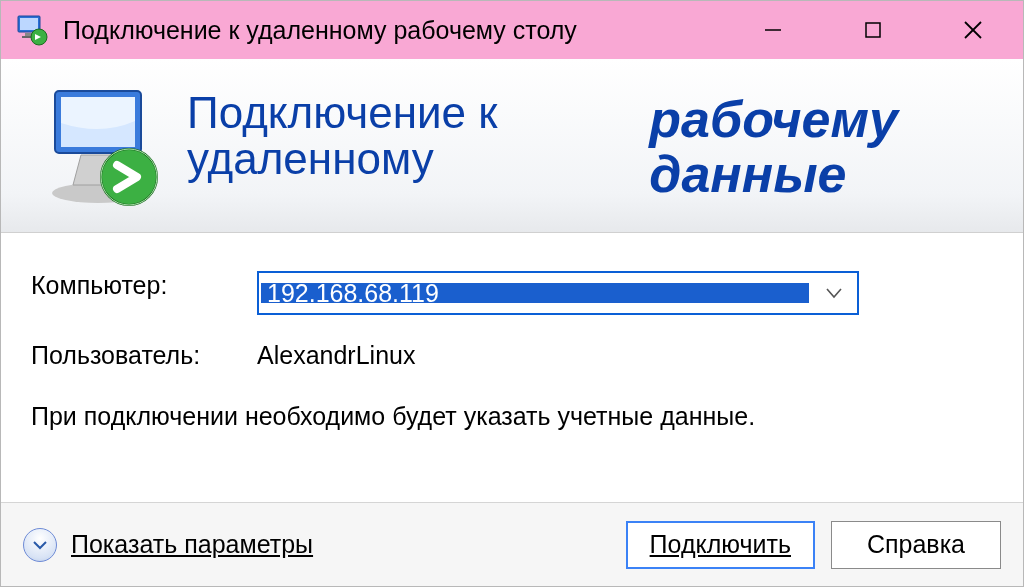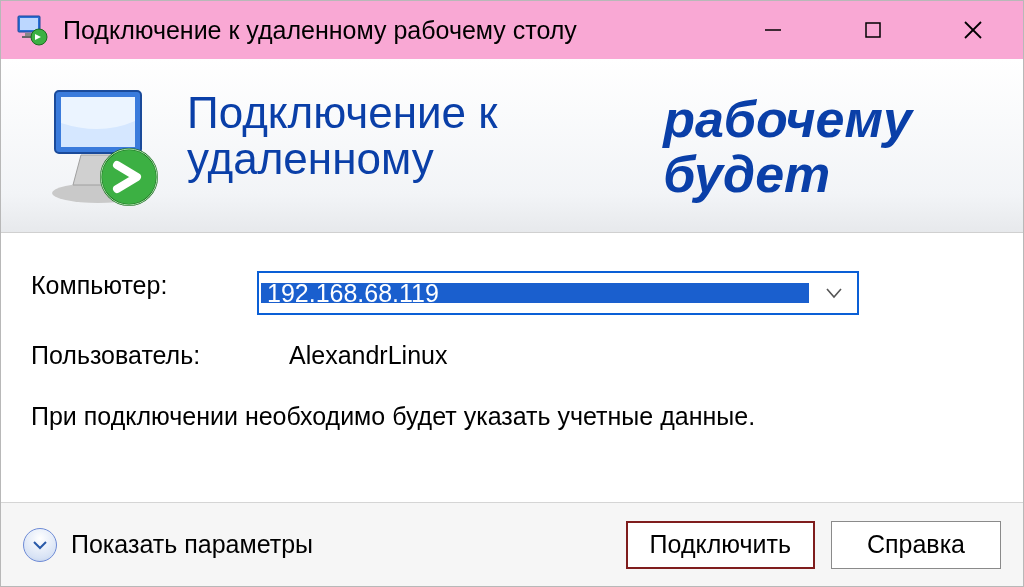--- a/index.html
+++ b/index.html
@@ -107,21 +107,20 @@
   }
   .combo-input::selection { background:#1a5fce; color:#fff; }
   .combo-chevron {
     width: 46px; height: 100%;
     display:flex; align-items:center; justify-content:center;
     cursor: pointer;
   }
   .user-row {
     display: flex; align-items: center;
     margin-bottom: 30px;
-    gap: 32px;
   }
   .user-label { width: 226px; }
   .user-value { }
   .hint-text {
     max-width: 760px;
     line-height: 1.35;
   }
   .footer {
     height: 84px;
     border-top: 1px solid #d5d5d5;
@@ -137,35 +136,37 @@
   }
   .round-btn {
     width: 34px; height: 34px;
     border-radius: 50%;
     border: 1px solid #6e8bd6;
     background: radial-gradient(circle at 50% 30%, #ffffff, #d8e3f5 70%, #b8c9e6);
     display:flex; align-items:center; justify-content:center;
   }
   .show-options-text {
     font-size: 25px;
+    text-decoration: underline;
     color: #000;
   }
   .btn {
     height: 48px;
     min-width: 170px;
     border: 1px solid #8a8a8a;
     background: #ffffff;
     font-size: 25px;
     font-family: inherit;
     cursor: pointer;
     padding: 0 22px;
     margin-left: 16px;
   }
   .btn.primary {
-    border: 2px solid #7f1d1d;
+    border: 2px solid #3b82f6;
+    text-decoration: underline;
   }
 </style>
 </head>
 <body>
 
 <div class="window">
 
   <div class="titlebar">
     <span class="titlebar-icon">
       <svg viewBox="0 0 34 34" width="34" height="34">
@@ -206,21 +207,21 @@
         <path d="M20 16 L94 16 L94 40 Q60 55 20 42 Z" fill="#f0f7ff" opacity="0.8"></path>
         <ellipse cx="57" cy="112" rx="46" ry="10" fill="#c9c9c9"></ellipse>
         <path d="M40 74 L74 74 L82 104 L32 104 Z" fill="#d0d0d0" stroke="#a0a0a0"></path>
         <circle cx="88" cy="96" r="28" fill="#3cb043" stroke="#1c6b20" stroke-width="2"></circle>
         <path d="M76 84 L96 96 L76 108" fill="none" stroke="#fff" stroke-width="8" stroke-linejoin="round" stroke-linecap="round"></path>
         <circle cx="88" cy="96" r="28" fill="none" stroke="#a6e0a8" stroke-width="1"></circle>
       </svg>
     </span>
     <div class="header-text">
       <span class="header-line1">Подключение к удаленному</span>
-      <span class="header-line2">рабочему будет</span>
+      <span class="header-line2">рабочему данные</span>
     </div>
   </div>
 
   <div class="body-area">
     <div class="row">
       <span class="label-col">Компьютер:</span>
       <div class="combo">
         <input class="combo-input" type="text" value="192.168.68.119" style="">
         <span class="combo-chevron">
           <svg width="20" height="20">

